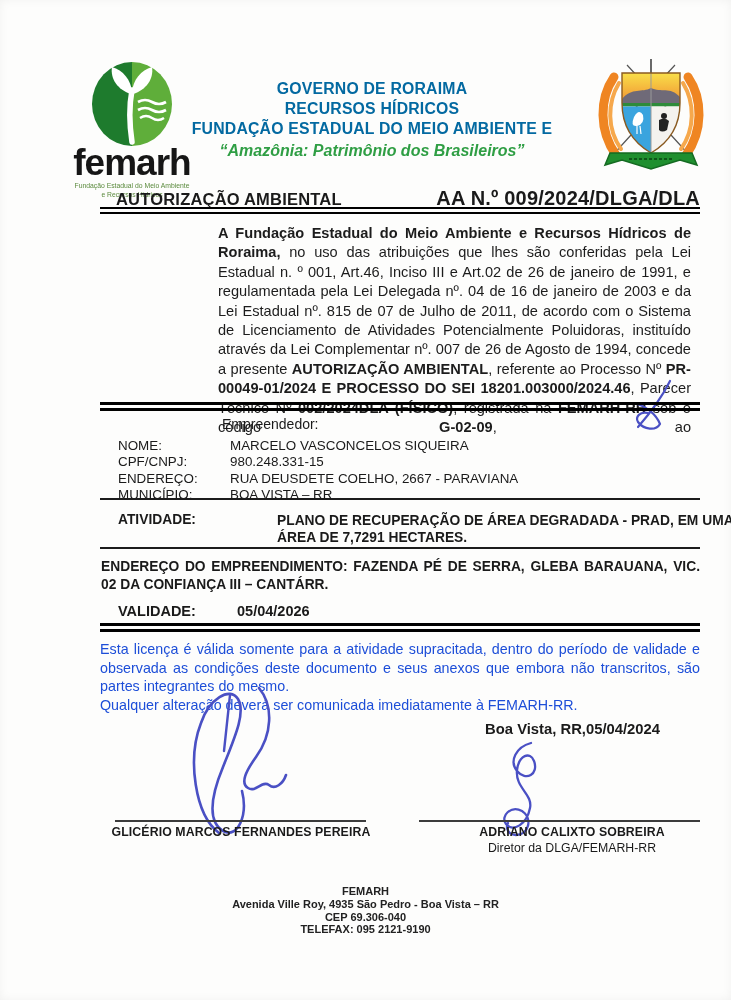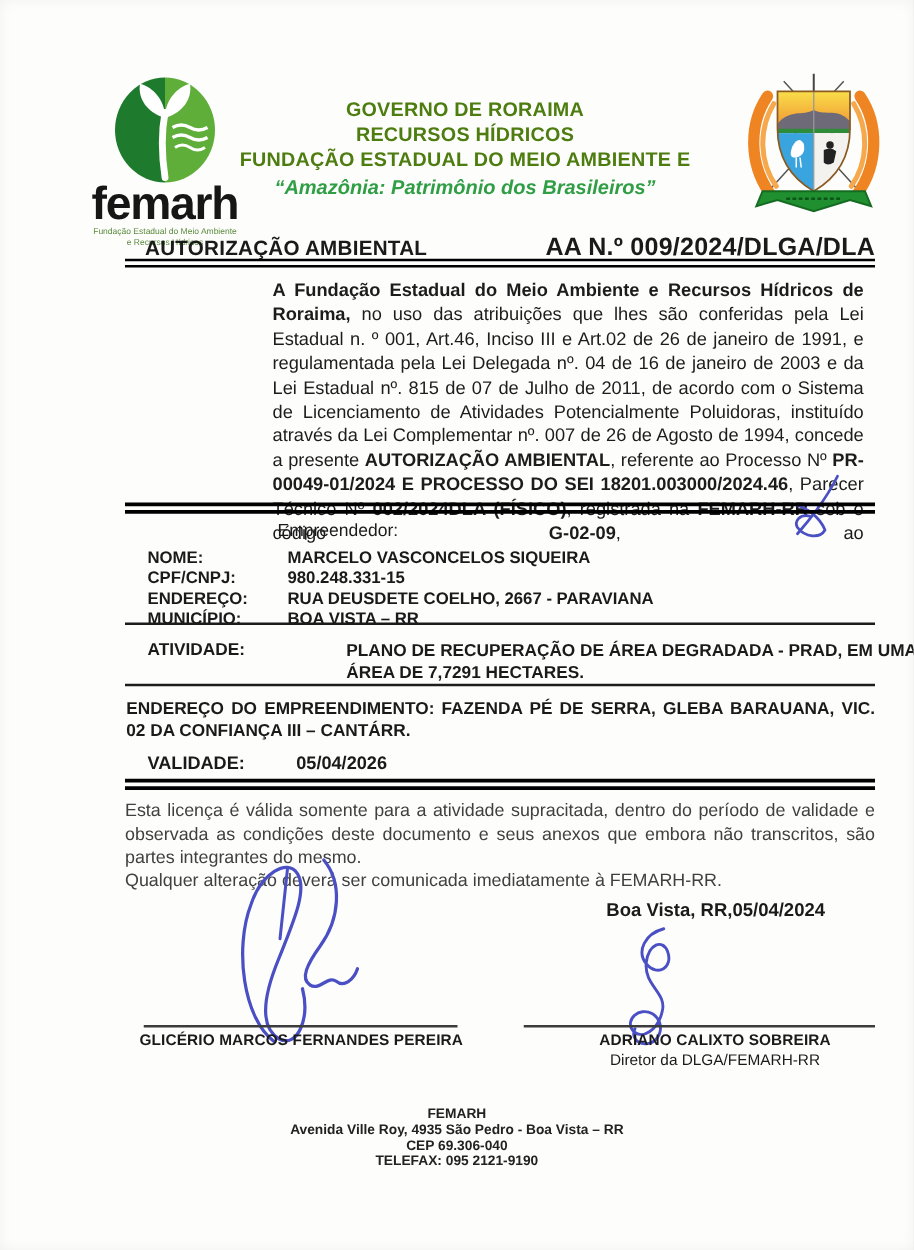--- a/index.html
+++ b/index.html
@@ -12,21 +12,21 @@
     box-shadow: inset 0 0 10px rgba(0,0,0,0.05);
   }
 
   
   .logo { position:absolute; left:50px; top:60px; width:164px; text-align:center; }
   .logo svg { display:block; margin:0 auto; }
   .logo-word { font-size:37px; font-weight:bold; color:#161616; line-height:1; margin-top:-4px; letter-spacing:-1px; }
   .logo-caption { font-size:6.8px; color:#5a8a3c; line-height:1.3; margin-top:1px; }
 
   .header-center { position:absolute; left:172px; top:79px; width:400px; text-align:center; }
-  .org-line { font-weight:bold; font-size:15.8px; line-height:20px; letter-spacing:0.2px; color:#4d7c0f; }
+  .org-line { font-weight:bold; font-size:15.8px; line-height:20px; letter-spacing:0.2px; color:#0369a1; }
   .motto { margin-top:3px; font-weight:bold; font-style:italic; font-size:16px; color:var(--motto_green,#2f9e44); }
 
   .coat { position:absolute; left:597px; top:57px; }
 
   
   .title-row { position:absolute; left:100px; width:600px; top:187px; display:flex; justify-content:space-between; align-items:baseline; }
   .doc-title { font-weight:bold; font-size:16.5px; padding-left:16px; letter-spacing:0.2px; }
   .doc-number { font-weight:bold; font-size:20px; letter-spacing:0.2px; }
 
   .rule { position:absolute; left:100px; width:600px; }
@@ -36,33 +36,33 @@
   .rule.thin2 { top:547px; height:2px; background:#1c1c1c; }
   .rule.double-thick2 { top:623px; height:9px; border-top:3.5px solid #000; border-bottom:3px solid #000; }
 
   
   .body-par { position:absolute; left:218px; width:473px; top:224px; font-size:14.6px; line-height:19.4px;
               text-align:justify; text-align-last:justify; color:#1c1c1c; }
   .b { font-weight:bold; }
 
   
   .empre-heading { position:absolute; left:222px; top:416px; font-size:14px; }
-  .fields { position:absolute; left:118px; top:438px; width:575px; font-size:13.4px; font-weight:bold; line-height:16.3px; }
+  .fields { position:absolute; left:118px; top:438px; width:575px; font-size:13.4px; font-weight:normal; line-height:16.3px; }
   .field-row { display:flex; }
   .field-label { width:112px; flex:0 0 112px; }
 
   .ativ-label { position:absolute; left:118px; top:512px; font-size:13.8px; font-weight:bold; }
   .ativ-value { position:absolute; left:232px; width:466px; top:512px; font-size:13.8px; font-weight:bold; line-height:17.4px;margin-left:45px; }
 
   .site-par { position:absolute; left:101px; width:599px; top:558px; font-size:13.8px; font-weight:bold; line-height:17.6px; text-align:justify; }
 
   .valid-label { position:absolute; left:118px; top:603px; font-size:14.5px; font-weight:bold; }
   .valid-value { position:absolute; left:237px; top:603px; font-size:14.5px; font-weight:bold; }
 
-  .notice { position:absolute; left:100px; width:600px; top:640px; font-size:14.3px; line-height:18.6px; color:#404040; }
+  .notice { position:absolute; left:100px; width:600px; top:640px; font-size:14.3px; line-height:18.6px; color:#1d4ed8; }
   .notice .p1 { text-align:justify; }
 
   .date-line { position:absolute; right:71px; top:721px; font-size:14.8px; font-weight:bold; }
 
   
   .sig-line { position:absolute; top:820px; border-top:2px solid #3c3c3c; }
   .sig-line.left { left:115px; width:251px; }
   .sig-line.right { left:419px; width:281px; }
   .sig-block { position:absolute; top:825px; text-align:center; }
   .sig-block.left { left:96px; width:290px; }

